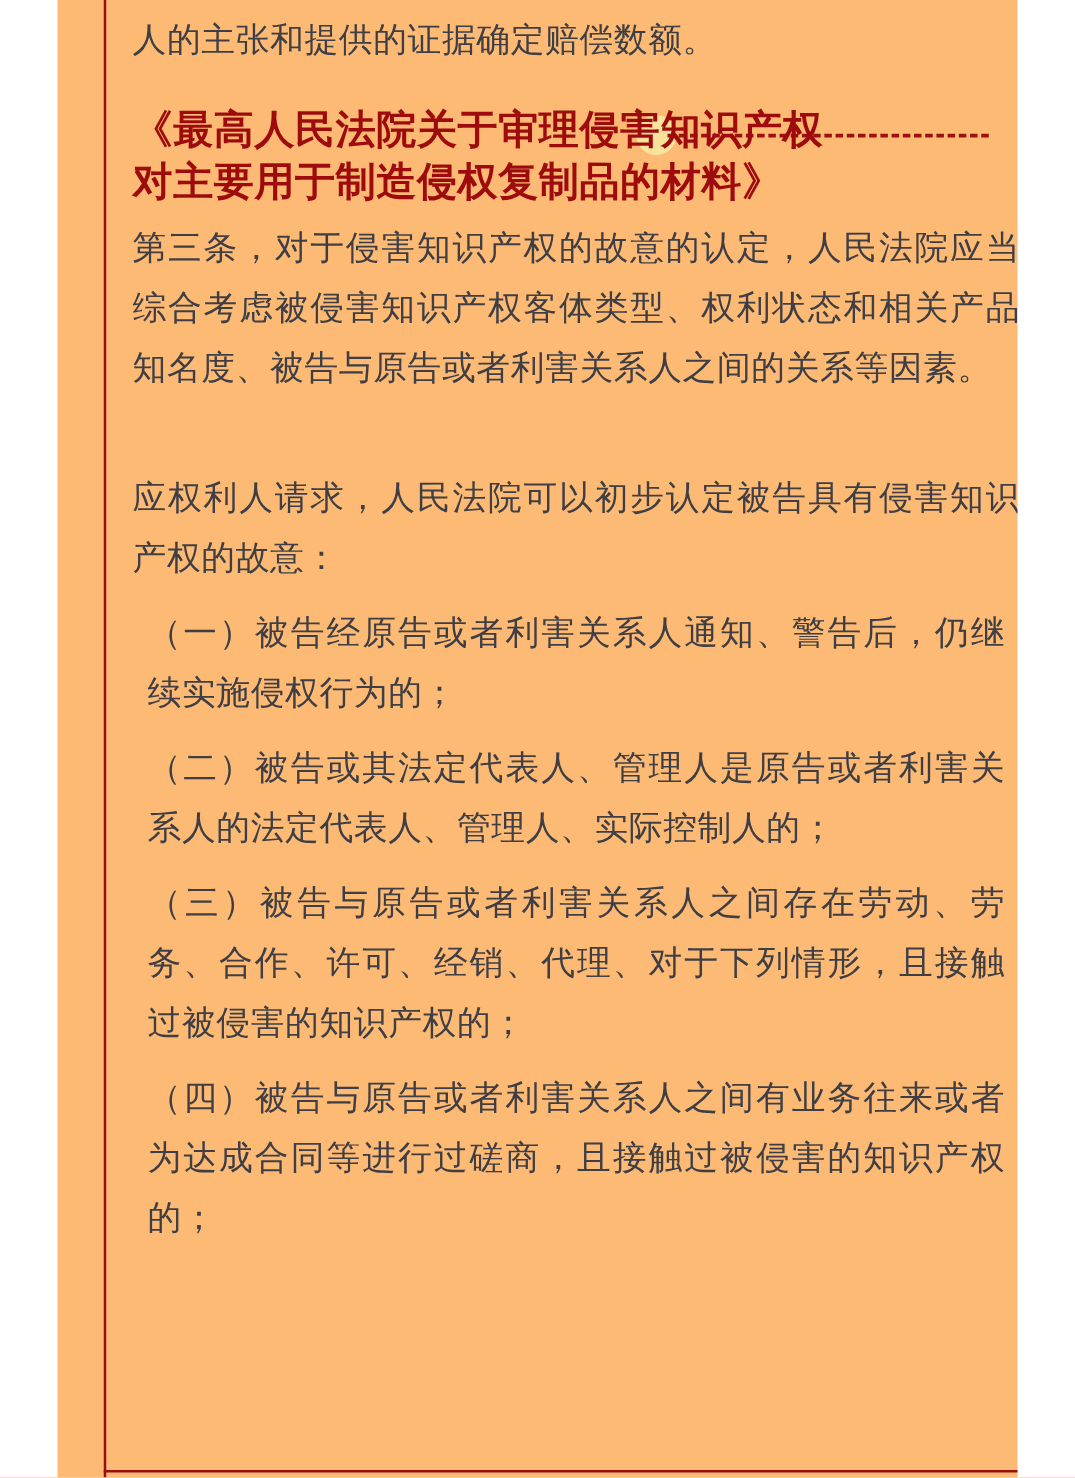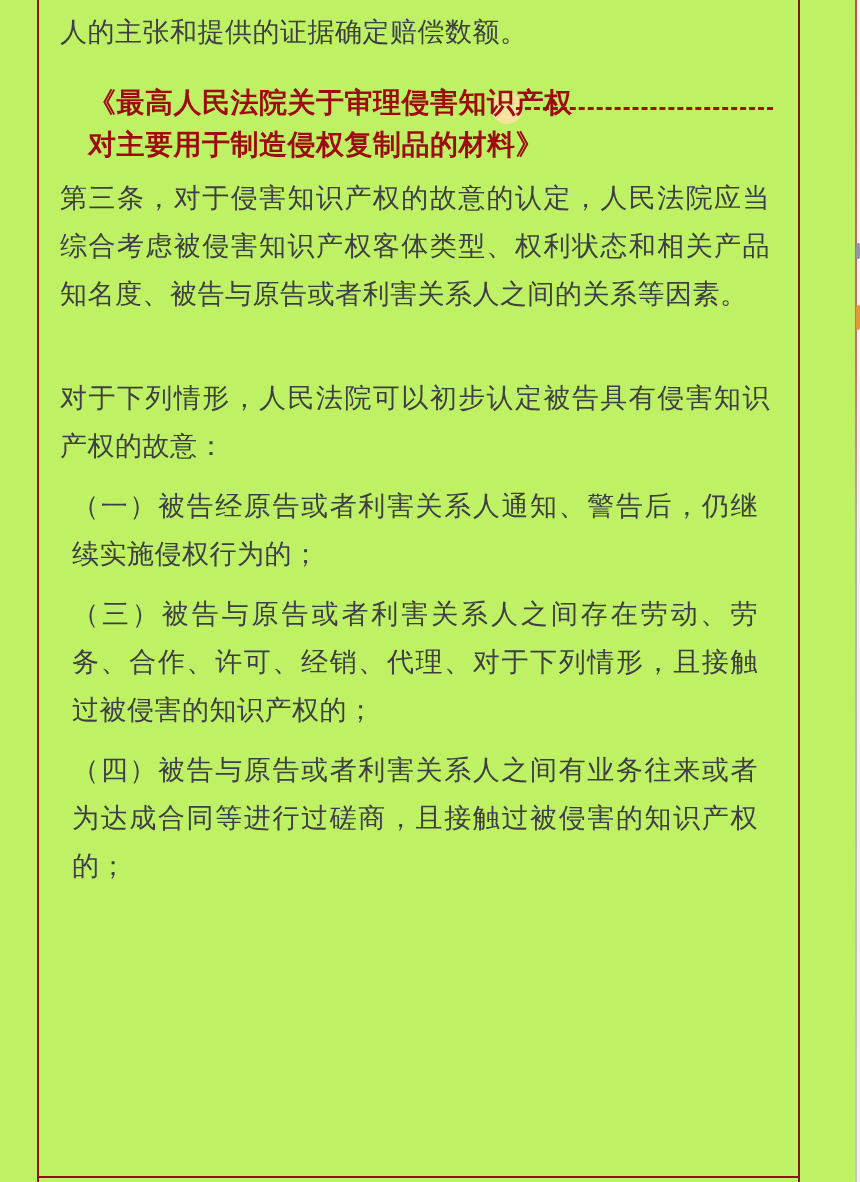--- a/index.html
+++ b/index.html
@@ -2,23 +2,23 @@
 <html><head>
 <meta charset="utf-8">
 <style>
   html,body{margin:0;padding:0;}
   body{
     font-family:"Liberation Sans","DejaVu Sans",sans-serif;
     background:#ffffff;
   }
   .page{
     position:relative;
-    width:860px;height:1182px;
+    width:768px;height:1182px;
     margin:0 auto;
-    background:#bef264;
+    background:#fdba74;
     overflow:hidden;
   }
   
   .rule{position:absolute;background:#970f0f;}
   .rule-left{left:37px;top:0;width:2px;height:1182px;}
   .rule-right{left:798px;top:0;width:2px;height:1182px;}
   .rule-bottom{left:37px;top:1176px;width:763px;height:2px;}
   
   .edge-strip{position:absolute;left:855px;top:0;width:5px;height:1182px;background:#f2f2f2;}
   .edge-strip .edge-line{position:absolute;left:0;top:0;width:2px;height:100%;
@@ -38,24 +38,23 @@
   .p-copyright{margin-top:56px;}
   .p-article3{margin-top:8px;}
   .p-leadin{margin-top:56px;}
   .p-item{margin:12px;}
   
   .heading{
     position:relative;
     margin-top:26px;
     color:#9e0b0d;
     font-weight:bold;
-    font-size:28px;line-height:42px;
+    font-size:32px;line-height:42px;
     letter-spacing:0.5px;
     text-align:left;
-    margin-left:28px;
   }
   .heading .h-line{position:relative;z-index:1;display:block;}
   .deco-circle{
     position:absolute;z-index:0;
     left:403px;top:10px;width:32px;height:32px;
     border-radius:50%;
     background:#f7e39c;
   }
   .deco-dotted{
     position:absolute;z-index:0;
@@ -85,20 +84,21 @@
 
     <div class="heading">
       <span class="deco-circle"></span>
       <span class="deco-dotted"></span>
       <span class="h-line">《最高人民法院关于审理侵害知识产权</span>
       <span class="h-line">对主要用于制造侵权复制品的材料》</span>
     </div>
 
     <p class="para p-article3">第三条，对于侵害知识产权的故意的认定，人民法院应当综合考虑被侵害知识产权客体类型、权利状态和相关产品知名度、被告与原告或者利害关系人之间的关系等因素。</p>
 
-    <p class="para p-leadin">对于下列情形，人民法院可以初步认定被告具有侵害知识产权的故意：</p>
+    <p class="para p-leadin">应权利人请求，人民法院可以初步认定被告具有侵害知识产权的故意：</p>
 
     <p class="para p-item">（一）被告经原告或者利害关系人通知、警告后，仍继续实施侵权行为的；</p>
+    <p class="para p-item">（二）被告或其法定代表人、管理人是原告或者利害关系人的法定代表人、管理人、实际控制人的；</p>
     <p class="para p-item">（三）被告与原告或者利害关系人之间存在劳动、劳务、合作、许可、经销、代理、对于下列情形，且接触过被侵害的知识产权的；</p>
     <p class="para p-item">（四）被告与原告或者利害关系人之间有业务往来或者为达成合同等进行过磋商，且接触过被侵害的知识产权的；</p>
 
   </div>
 </div>
 
 </body></html>

